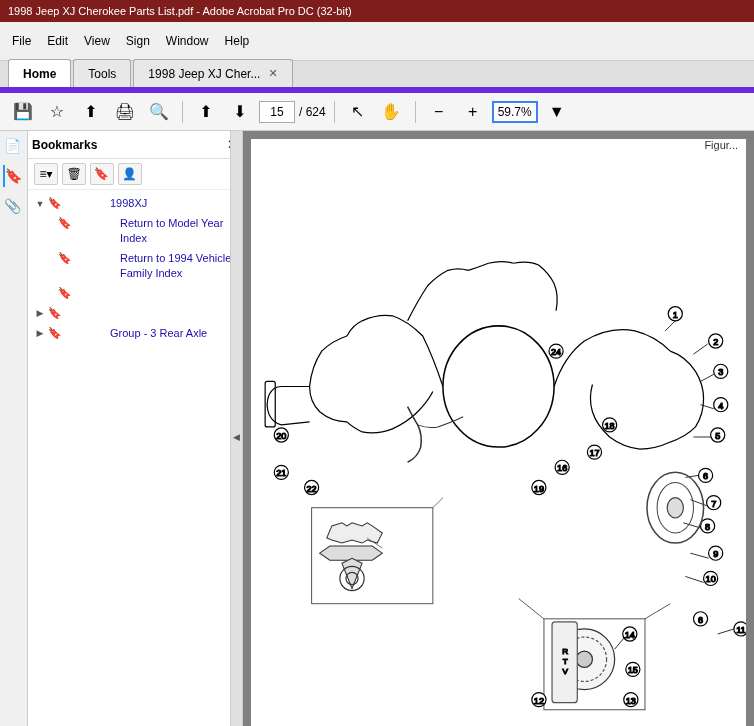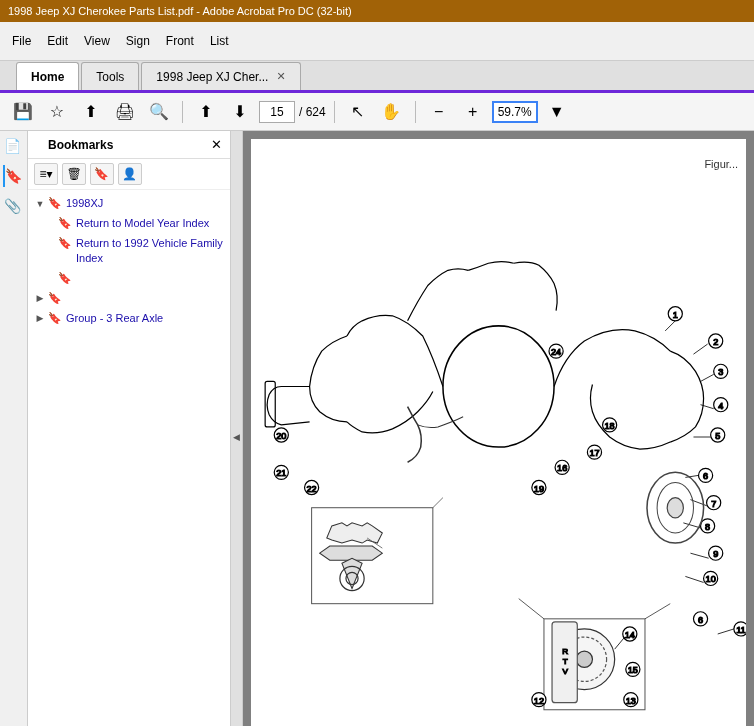--- a/index.html
+++ b/index.html
@@ -1,20 +1,20 @@
 <!DOCTYPE html>
 <html><head>
   <meta charset="utf-8">
   <style>
     * { margin: 0; padding: 0; box-sizing: border-box; }
     body { width: 754px; height: 726px; font-family: Arial, sans-serif; font-size: 12px; background: #f0f0f0; overflow: hidden; }
 
     
     .title-bar {
-      background: #a16207;
+      background: #7f1d1d;
       color: #fff;
       height: 22px;
       display: flex;
       align-items: center;
       padding: 0 8px;
       font-size: 11px;
     }
 
     
     .menu-bar {
@@ -30,22 +30,22 @@
       cursor: pointer;
       font-size: 12px;
     }
 
     
     .tab-bar {
       background: #e0e0e0;
       height: 32px;
       display: flex;
       align-items: flex-end;
-      padding-left: 16px;
-      border-bottom: 3px solid #6d28d9;
+      padding-left: 8px;
+      border-bottom: 6px solid #6d28d9;
     }
     .tab {
       height: 28px;
       padding: 0 14px;
       display: flex;
       align-items: center;
       border: 1px solid #aaa;
       border-bottom: none;
       background: #e8e8e8;
       font-size: 12px;
@@ -153,21 +153,21 @@
       flex: 1;
       display: flex;
       flex-direction: column;
     }
 
     
     .bookmarks-header {
       display: flex;
       align-items: center;
       justify-content: space-between;
-      padding: 6px 20px;
+      padding: 6px 4px;
       border-bottom: 1px solid #ddd;
       font-size: 12px;
       font-weight: bold;
     }
     .bookmarks-toolbar {
       display: flex;
       align-items: center;
       padding: 4px 6px;
       gap: 4px;
       border-bottom: 1px solid #eee;
@@ -215,20 +215,21 @@
       height: 16px;
       display: flex;
       align-items: center;
       justify-content: center;
       margin-right: 4px;
       font-size: 11px;
     }
     .bm-label {
       color: #1a0dab;
       word-break: break-word;
+      margin-left: 44px;
     }
 
     
     .collapse-handle {
       width: 12px;
       background: #e8e8e8;
       border-left: 1px solid #ccc;
       display: flex;
       align-items: center;
       justify-content: center;
@@ -247,21 +248,21 @@
     }
     .pdf-page {
       flex: 1;
       background: #fff;
       margin: 8px;
       position: relative;
       overflow: hidden;
     }
     .figure-label {
       position: absolute;
-      top: 19px;
+      top: 0;
       right: 8px;
       font-size: 11px;
       color: #333;
     }
 
     
     .diagram-svg {
       width: 100%;
       height: 100%;
     }
@@ -271,22 +272,22 @@
 
 <div class="title-bar">
   <span>1998 Jeep XJ Cherokee Parts List.pdf - Adobe Acrobat Pro DC (32-bit)</span>
 </div>
 
 <div class="menu-bar">
   <span>File</span>
   <span>Edit</span>
   <span>View</span>
   <span>Sign</span>
-  <span>Front</span>
-  <span>List</span>
+  <span>Window</span>
+  <span>Help</span>
 </div>
 
 <div class="tab-bar">
   <div class="tab active">
     <span>Home</span>
   </div>
   <div class="tab">
     <span>Tools</span>
   </div>
   <div class="tab">
@@ -348,21 +349,21 @@
 
         <div class="bm-item indent1">
           <span class="bm-expand"></span>
           <span class="bm-icon">🔖</span>
           <span class="bm-label">Return to Model Year Index</span>
         </div>
 
         <div class="bm-item indent1">
           <span class="bm-expand"></span>
           <span class="bm-icon">🔖</span>
-          <span class="bm-label">Return to 1992 Vehicle Family Index</span>
+          <span class="bm-label">Return to 1994 Vehicle Family Index</span>
         </div>
 
         <div class="bm-item indent1">
           <span class="bm-expand"></span>
           <span class="bm-icon">🔖</span>
         </div>
 
         <div class="bm-item">
           <span class="bm-expand">▶</span>
           <span class="bm-icon">🔖</span>

